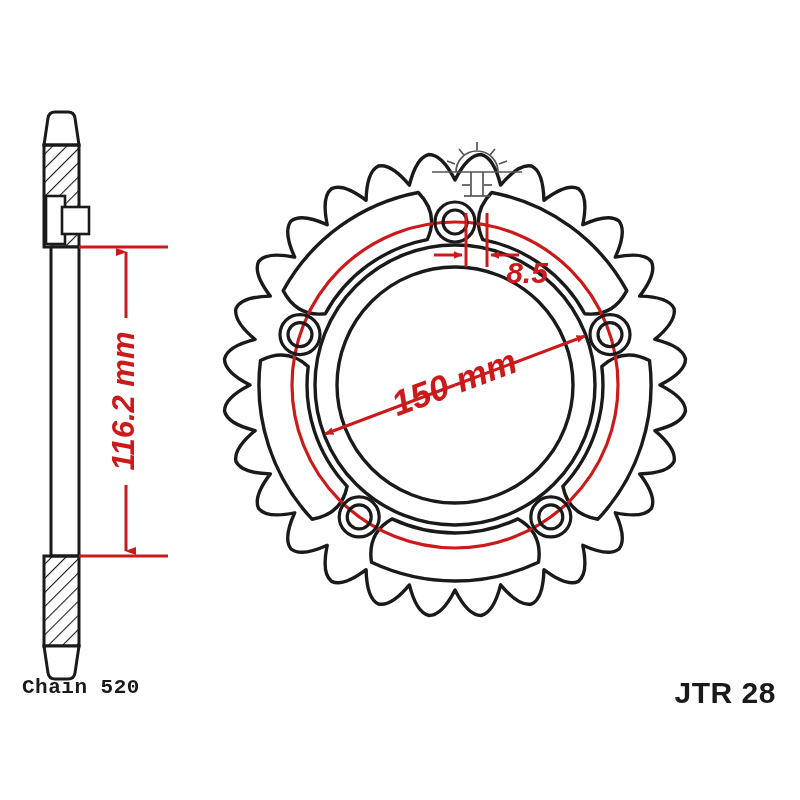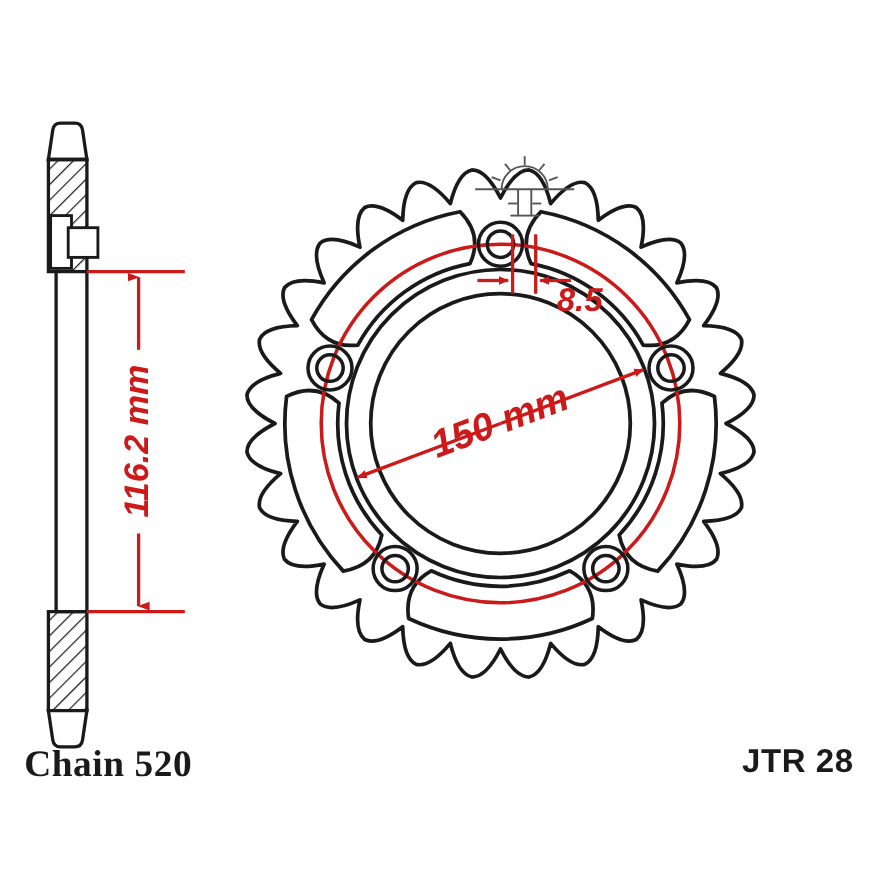--- a/index.html
+++ b/index.html
@@ -24,23 +24,23 @@
   }
   svg.drawing {
     display: block;
     width: 800px;
     height: 800px;
   }
   .label-chain {
     position: absolute;
     left: 22px;
     top: 676px;
-    font-family: Liberation Serif, serif;
+    font-family: Liberation Mono, monospace;
     font-weight: bold;
-    font-size: 34px;
+    font-size: 21px;
     letter-spacing: 0.5px;
     color: #1a1a1a;
     white-space: nowrap;
   }
   .label-partno {
     position: absolute;
     right: 24px;
     top: 676px;
     font-family: "Liberation Sans", sans-serif;
     font-weight: bold;

